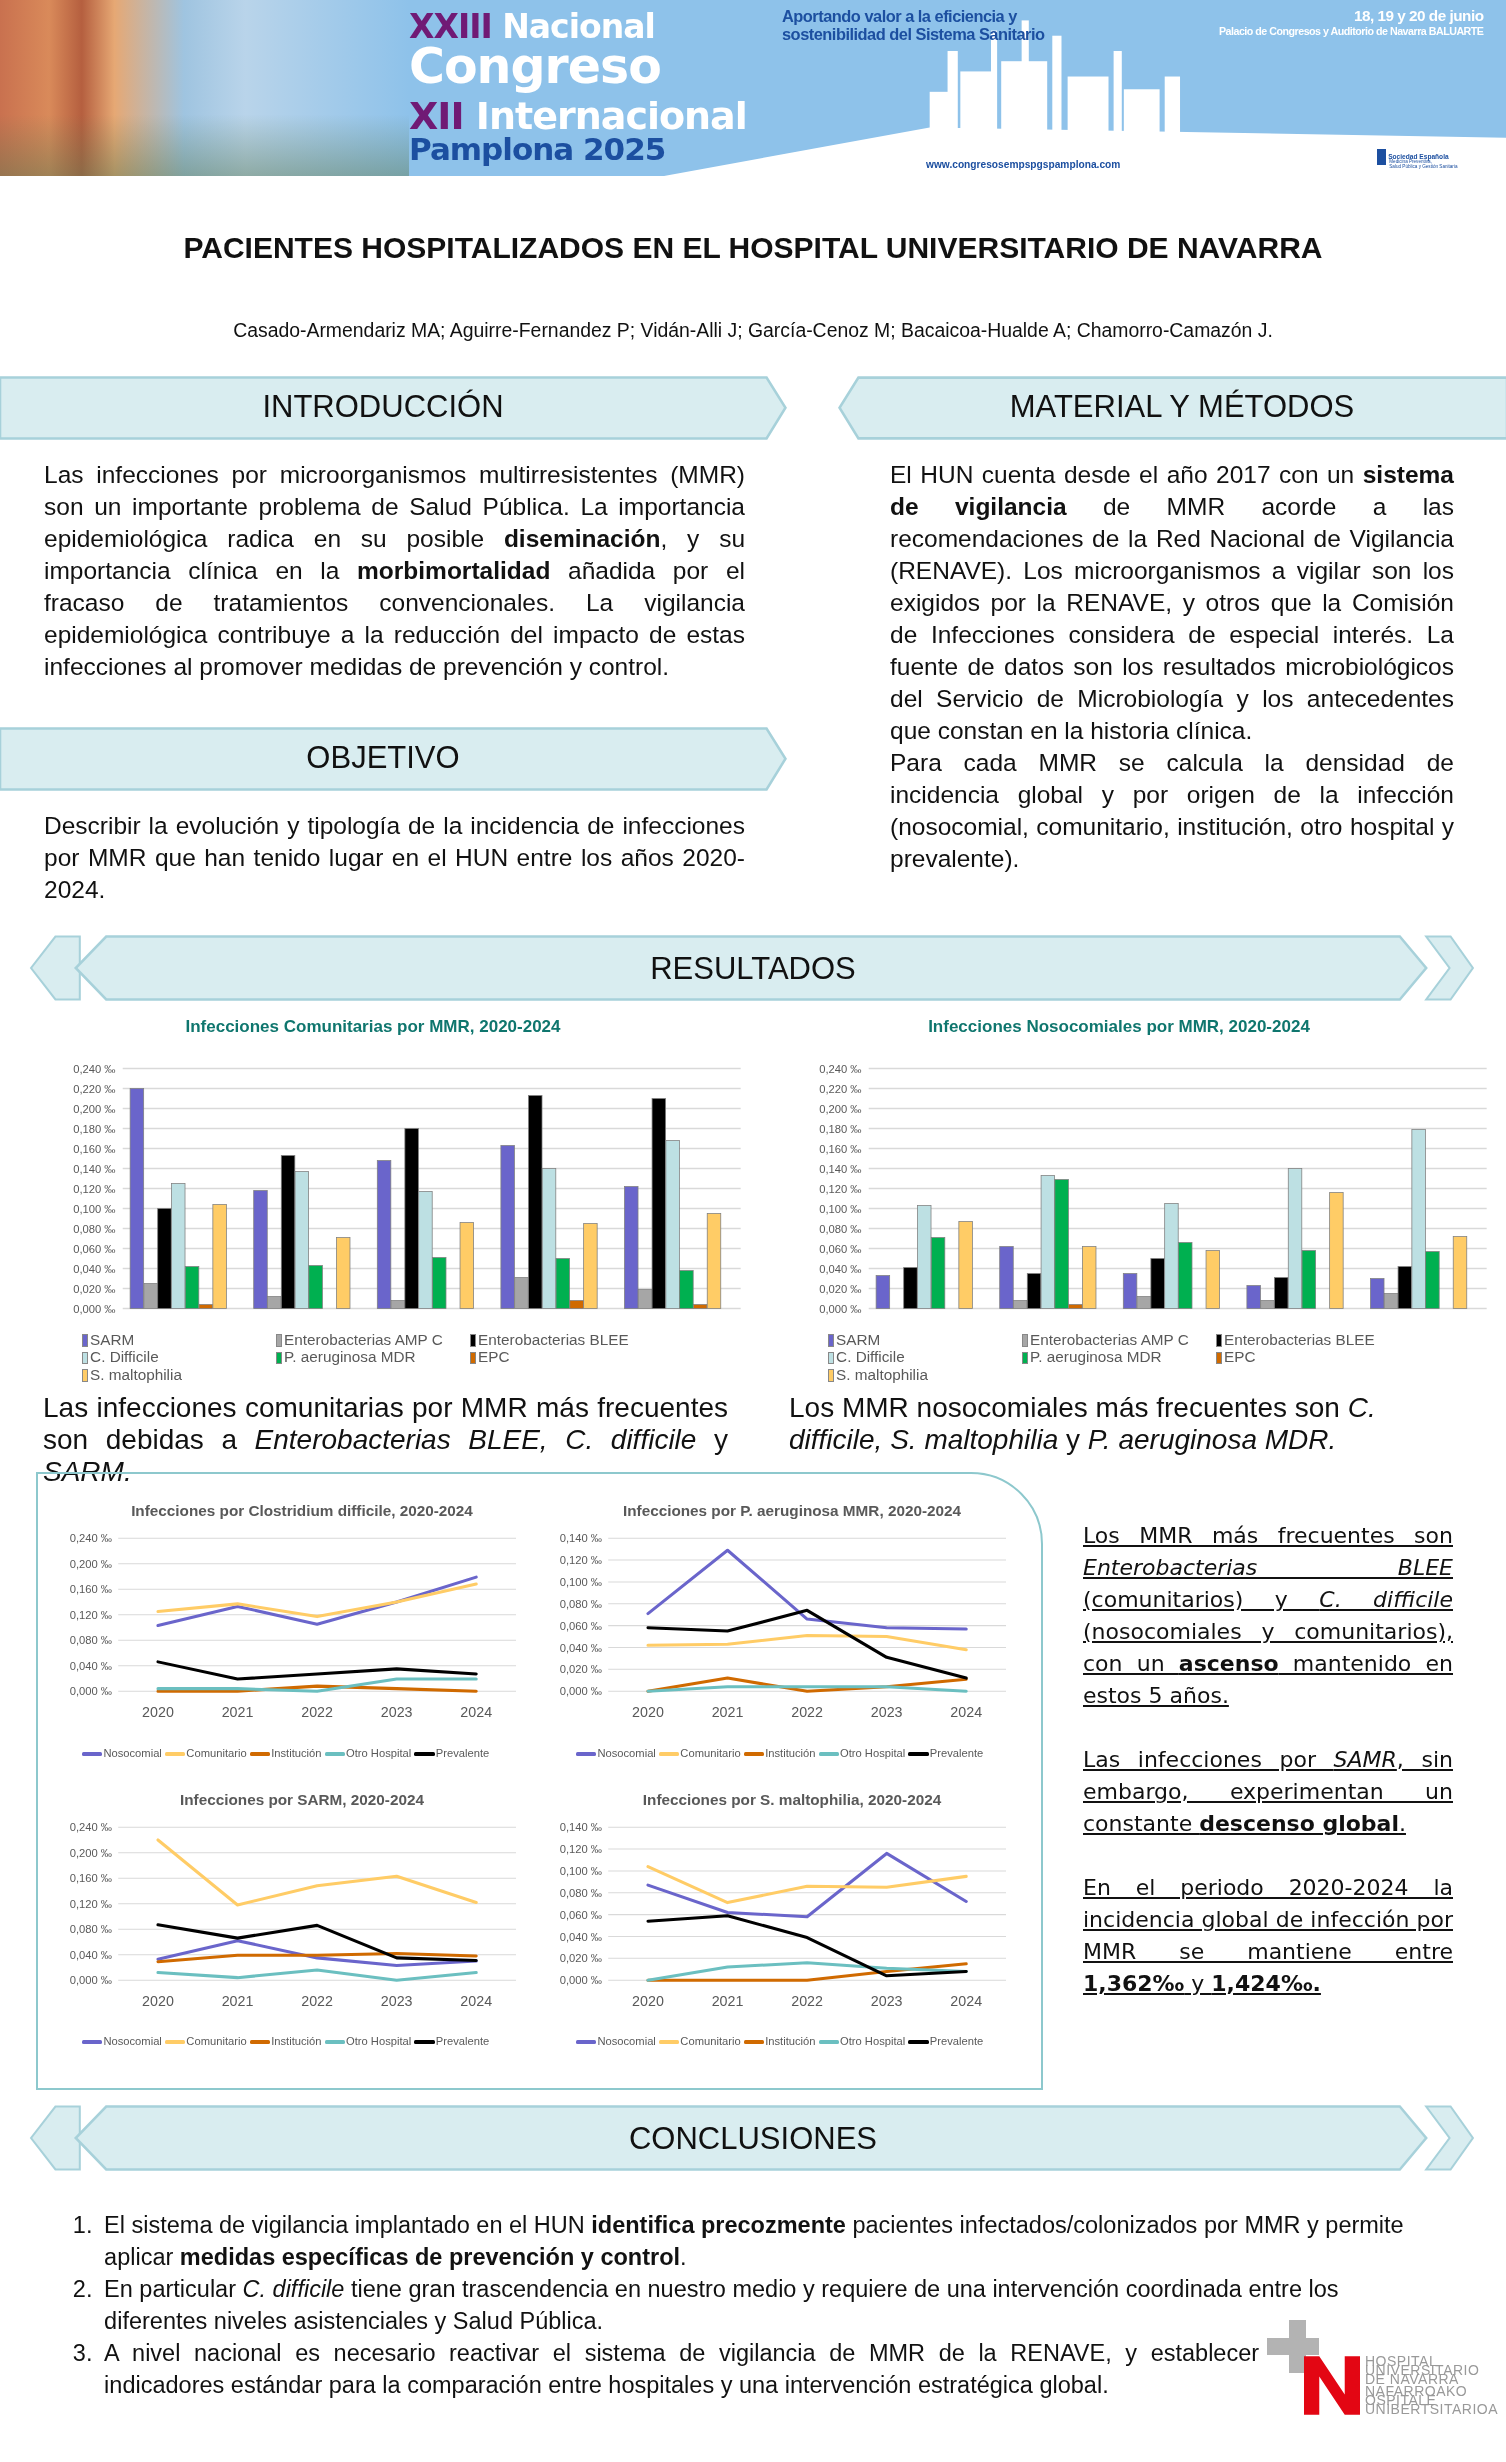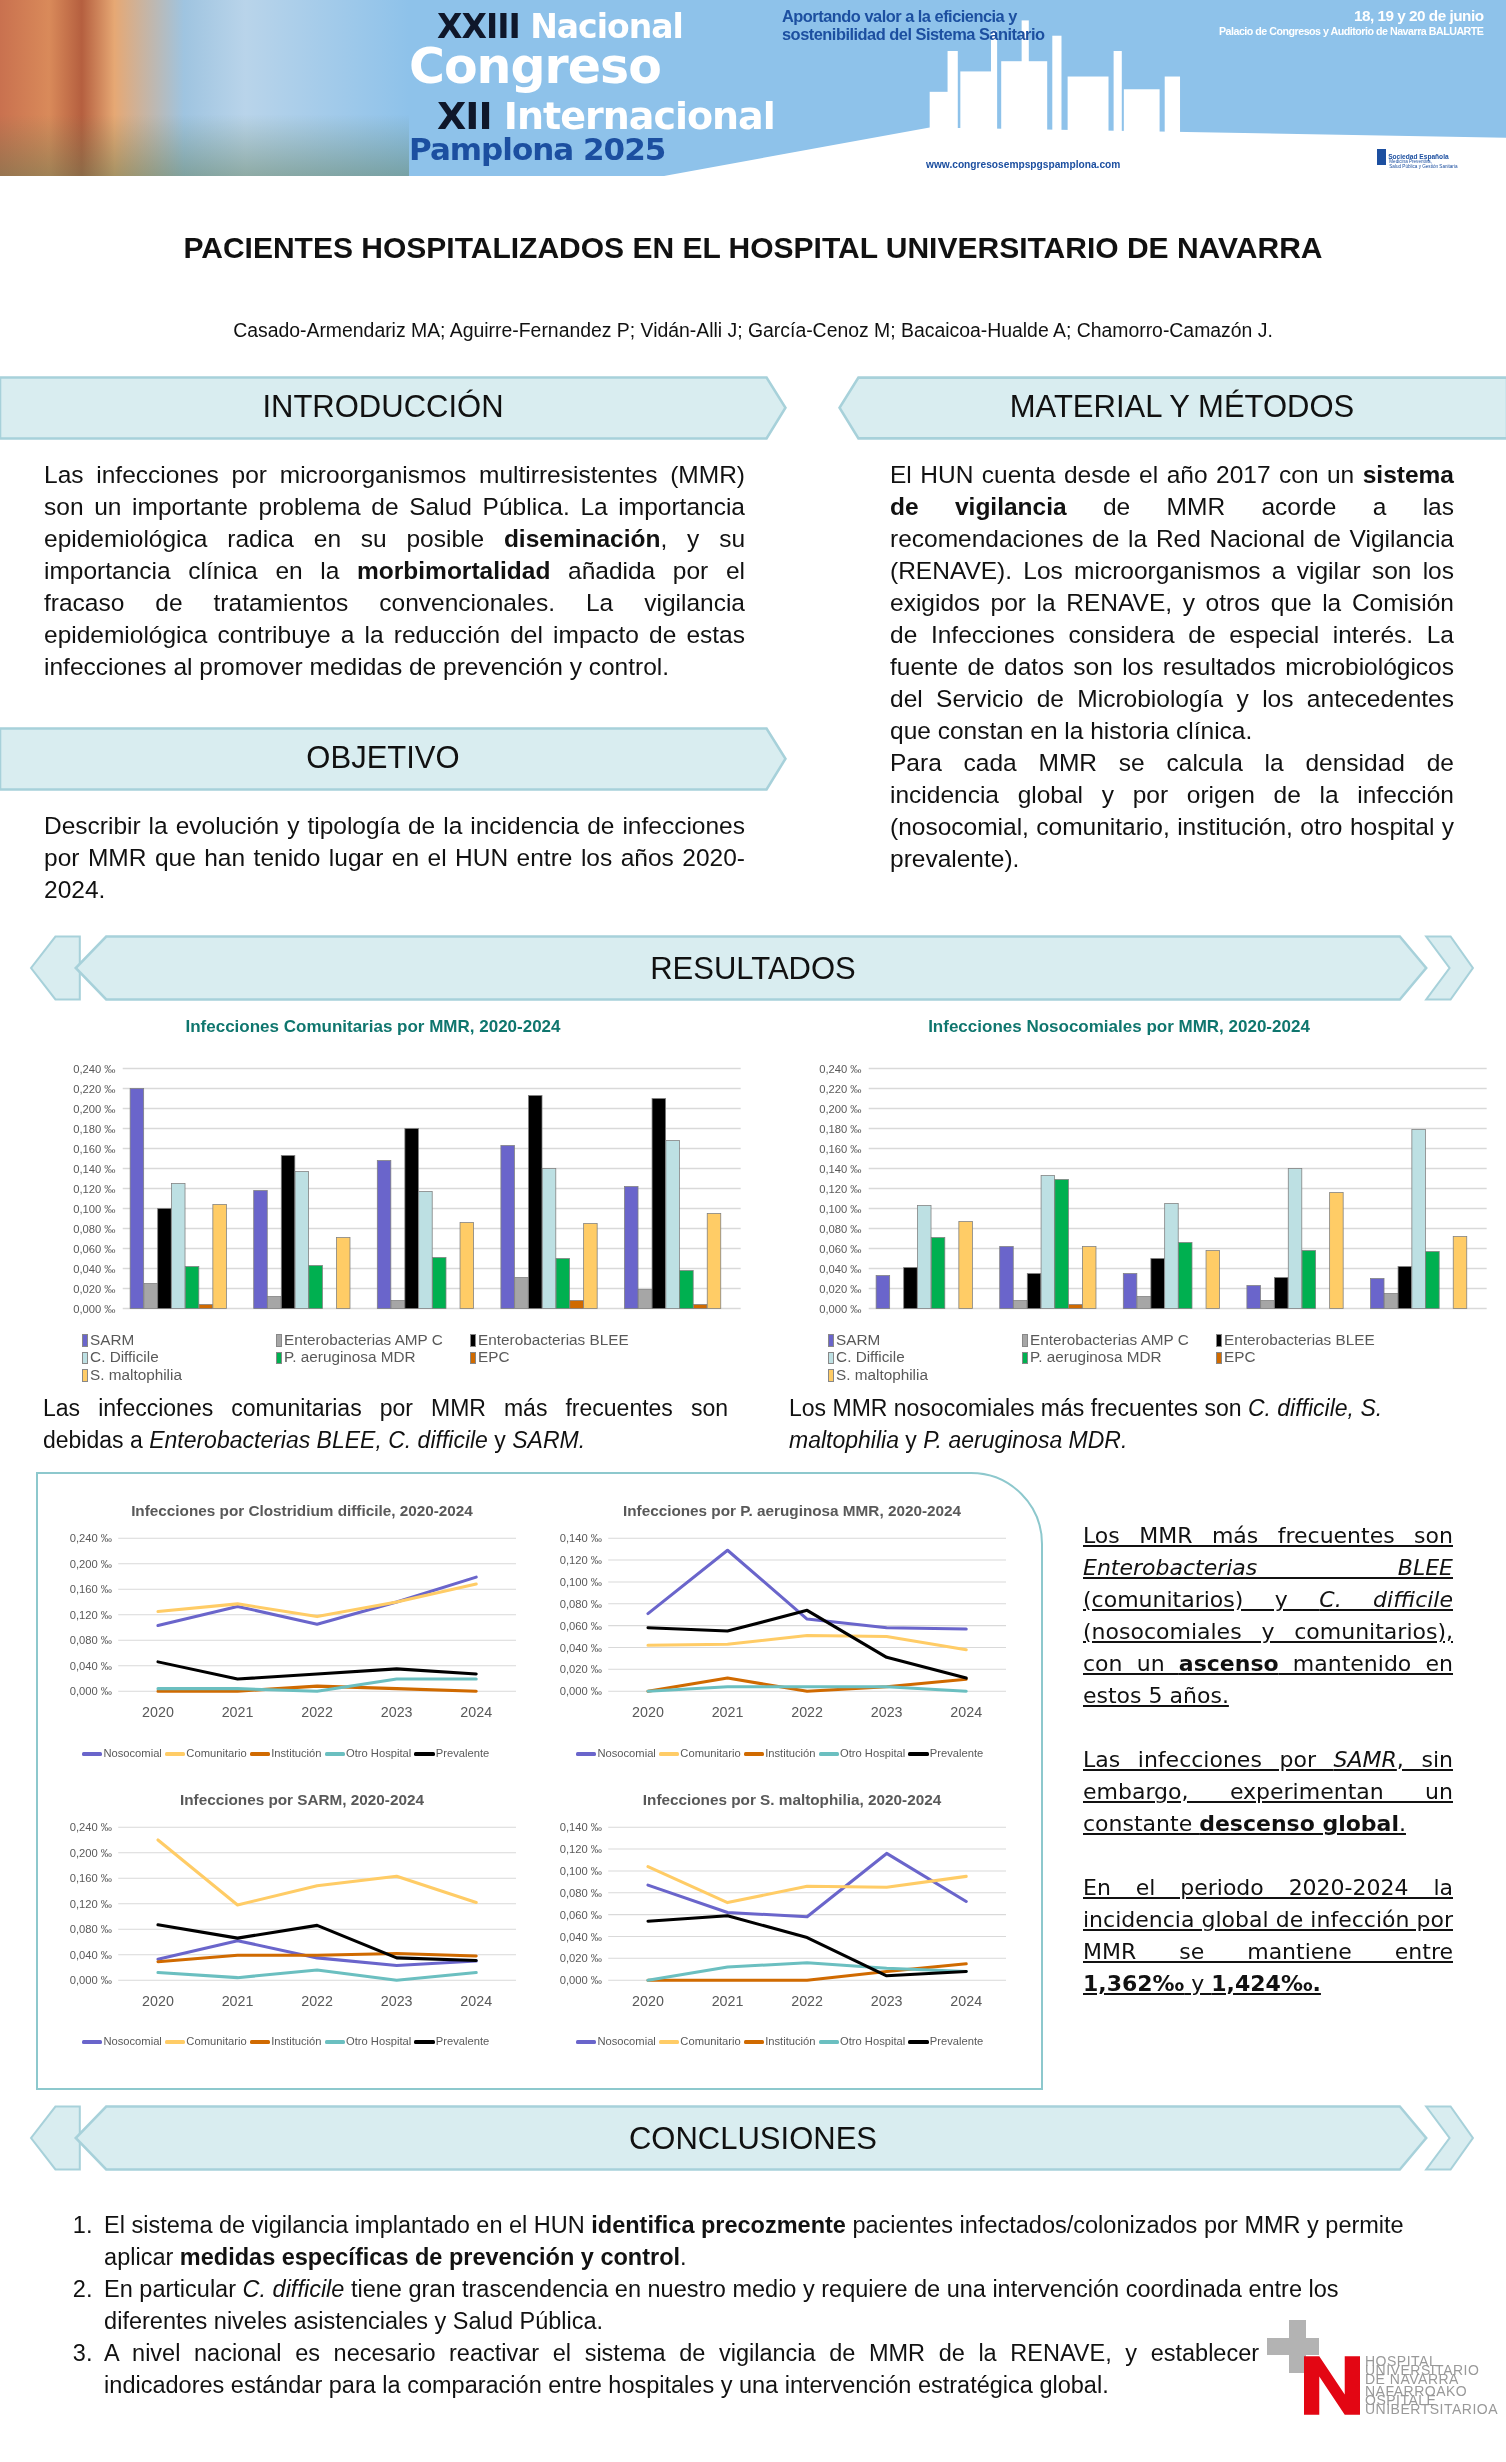--- a/index.html
+++ b/index.html
@@ -10,21 +10,21 @@
   #banner .photo{position:absolute;left:0;top:0;width:409px;height:176px;
     background:linear-gradient(90deg,#c9714f 0%,#d98a5a 12%,#b55f3f 20%,#e6a874 28%,#9fc4e0 45%,#b9d4ea 60%,#8ec2ea 100%);}
   #banner .photo2{position:absolute;left:0;top:0;width:409px;height:176px;
     background:linear-gradient(180deg,rgba(255,255,255,0.0) 0%,rgba(255,255,255,0.0) 65%,rgba(90,120,80,0.45) 100%);}
   #banner .whitewedge{position:absolute;left:664px;top:0;width:842px;height:176px;}
   .congress-line{position:absolute;left:409px;font-weight:bold;font-family:"DejaVu Sans",sans-serif;letter-spacing:-1px;line-height:1;}
   .c1{top:10.2px;font-size:33px;}
   .c2{top:42px;font-size:49px;color:#fff;}
   .c3{top:97px;font-size:38px;}
   .c4{top:134px;font-size:31px;color:#1c4fa0;}
-  .c-dark{color:#0f172a;margin-left:28px;}
+  .c-dark{color:#701a75;}
   .c-white{color:#fff;}
   .slogan{position:absolute;left:782px;top:7.2px;font-size:16.4px;color:#1c4fa0;font-weight:bold;line-height:1.1;letter-spacing:-0.5px;}
   .dates{position:absolute;right:22.5px;top:7.2px;text-align:right;color:#fff;font-weight:bold;font-size:15.3px;letter-spacing:-0.5px;}
   .dates .venue{font-size:10.7px;}
   .website{position:absolute;left:926px;top:159px;color:#1c4fa0;font-size:10.2px;font-weight:bold;}
   .society{position:absolute;left:1377px;top:149px;color:#1c4fa0;font-size:6.6px;font-weight:bold;}
   .society .sq{display:inline-block;width:9.2px;height:16.4px;background:#1c4fa0;vertical-align:middle;margin-right:2px;}
   
   #title{left:0;top:227px;width:1506px;text-align:center;font-weight:bold;font-size:30px;line-height:41px;letter-spacing:0;}
   #authors{left:0;top:319px;width:1506px;text-align:center;font-size:19.4px;}
@@ -35,21 +35,21 @@
   .para{position:absolute;font-size:24.5px;line-height:32px;text-align:justify;}
   .para b{font-weight:bold;}
   .para .p{margin:0;}
   
   .chart-title{position:absolute;font-weight:bold;font-size:17px;color:#0f766e;text-align:center;}
   .ytick{font-size:22px;fill:#595959;font-family:"Liberation Sans",sans-serif;}
   .xtick{font-size:28px;fill:#595959;font-family:"Liberation Sans",sans-serif;}
   .legend{position:absolute;font-size:15.3px;color:#595959;}
   .legend .li{position:absolute;white-space:nowrap;text-align:center;}
   .legend .sw{display:inline-block;width:6.1px;height:12.3px;margin-right:2px;vertical-align:-1.5px;border:0.5px solid #888;box-sizing:border-box;}
-  .caption{position:absolute;font-size:23px;line-height:32px;}
+  .caption{position:absolute;font-size:28px;line-height:32px;}
   #linebox{left:36px;top:1472px;width:1007px;height:618px;border:2.6px solid #8dc8cd;border-top-right-radius:72px;box-sizing:border-box;}
   .lc-title{position:absolute;font-weight:bold;font-size:15.3px;color:#595959;text-align:center;}
   .lc-legend{position:absolute;font-size:11.2px;color:#595959;white-space:nowrap;}
   .lc-legend .ls{display:inline-block;width:20.4px;height:3.6px;border-radius:1.5px;vertical-align:middle;margin-right:1px;}
   .lc-legend .it{margin-right:3.1px;}
   .right-text{position:absolute;left:1083px;top:1520px;width:370px;font-family:"DejaVu Sans",sans-serif;font-size:22px;line-height:32px;text-align:justify;text-decoration:underline;}
   .right-text p{margin:0 0 32px 0;}
   .right-text p:last-child{margin:0;}
   
   #concl{left:41px;top:2192px;width:1415px;font-size:23.5px;line-height:32px;}

